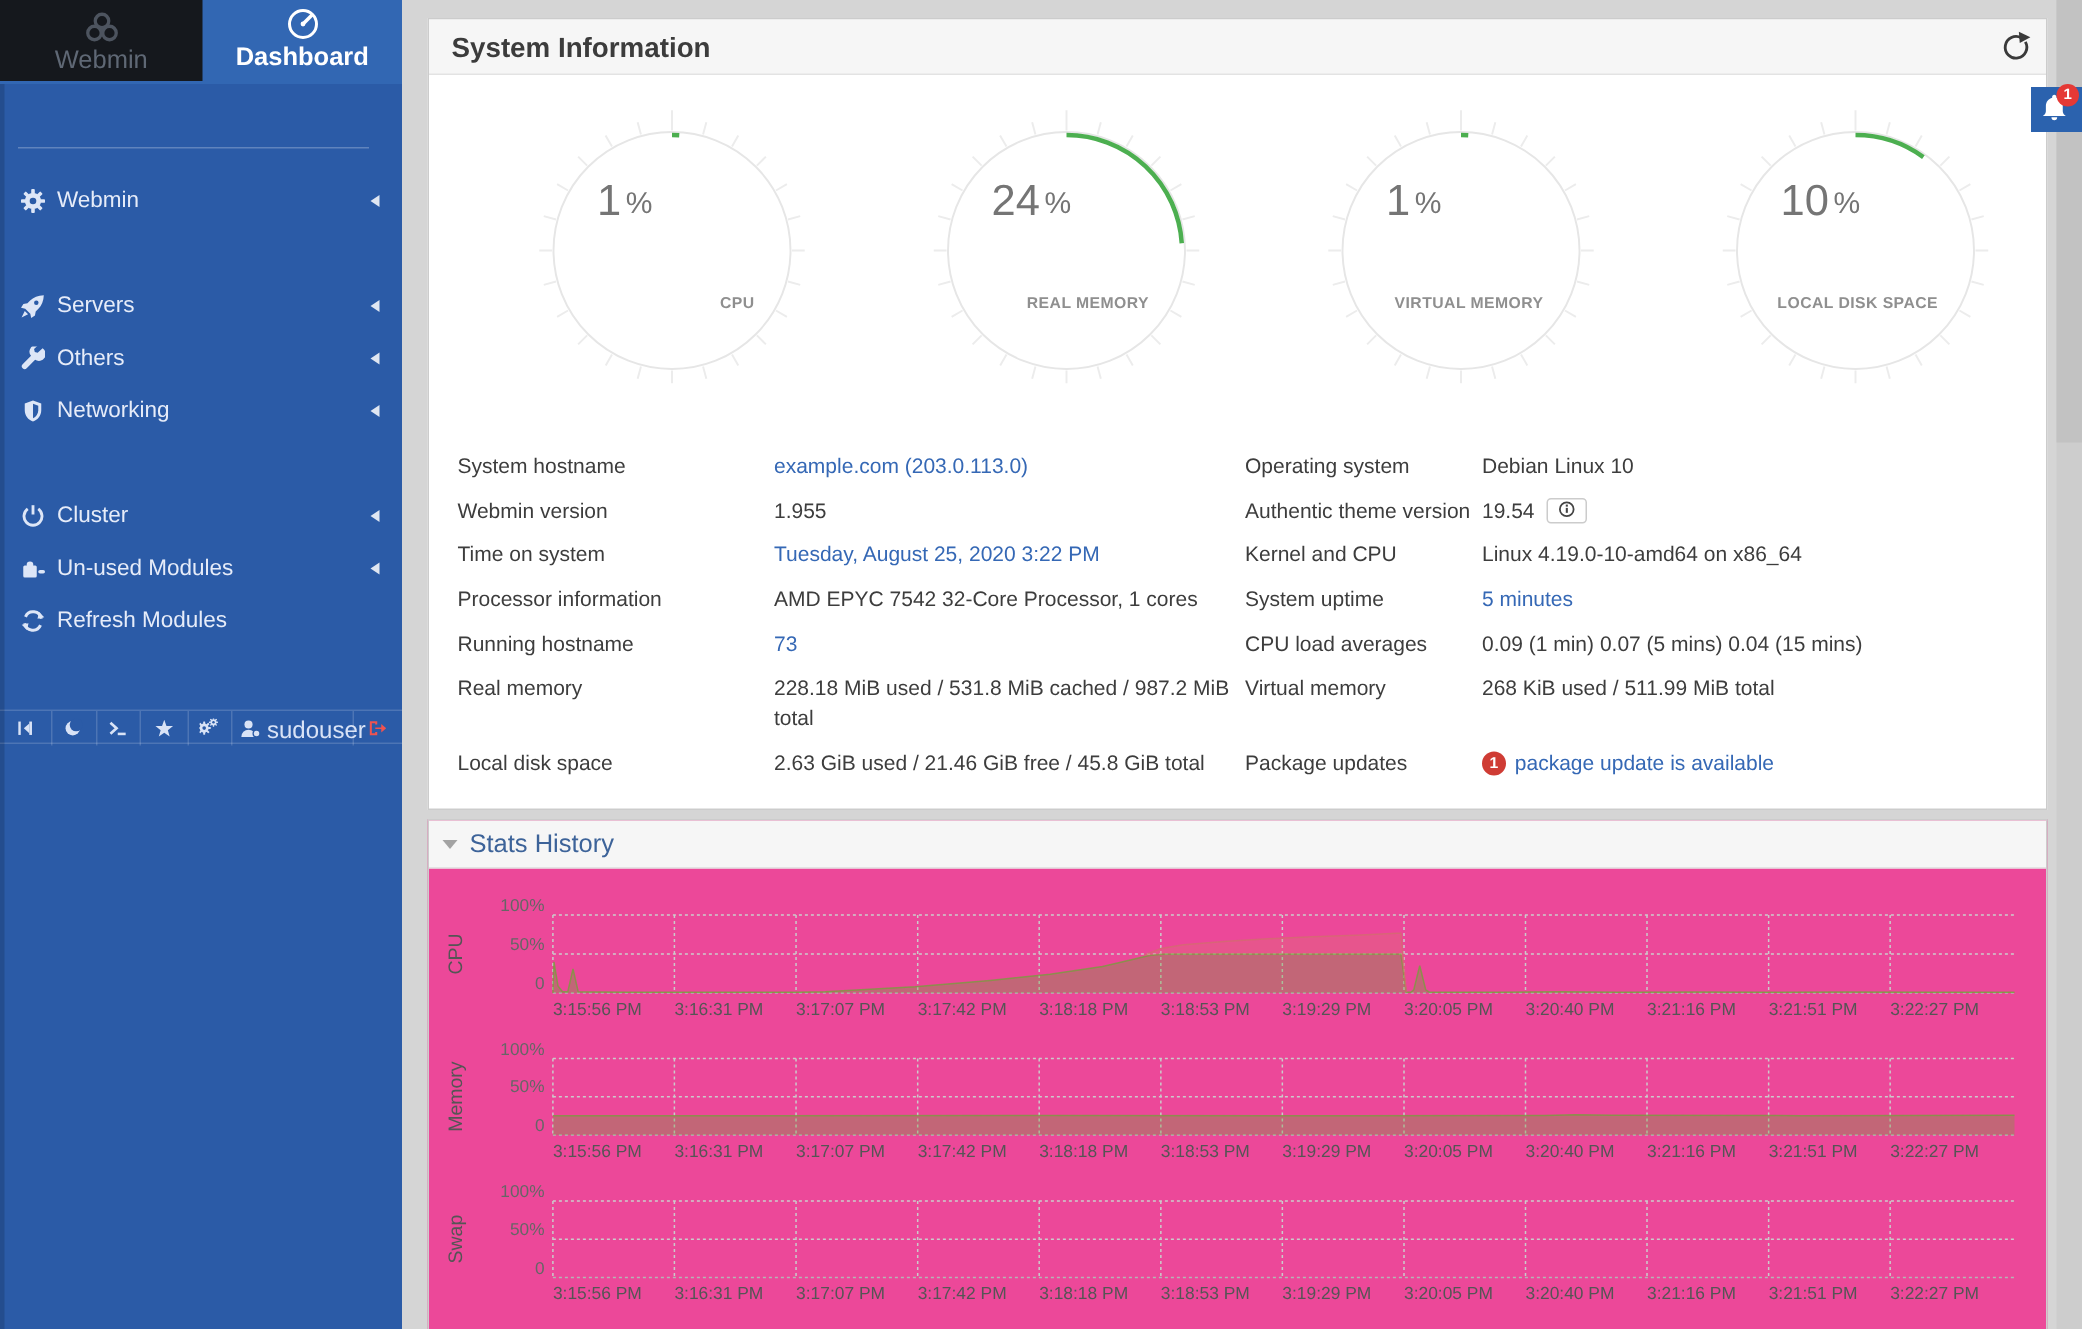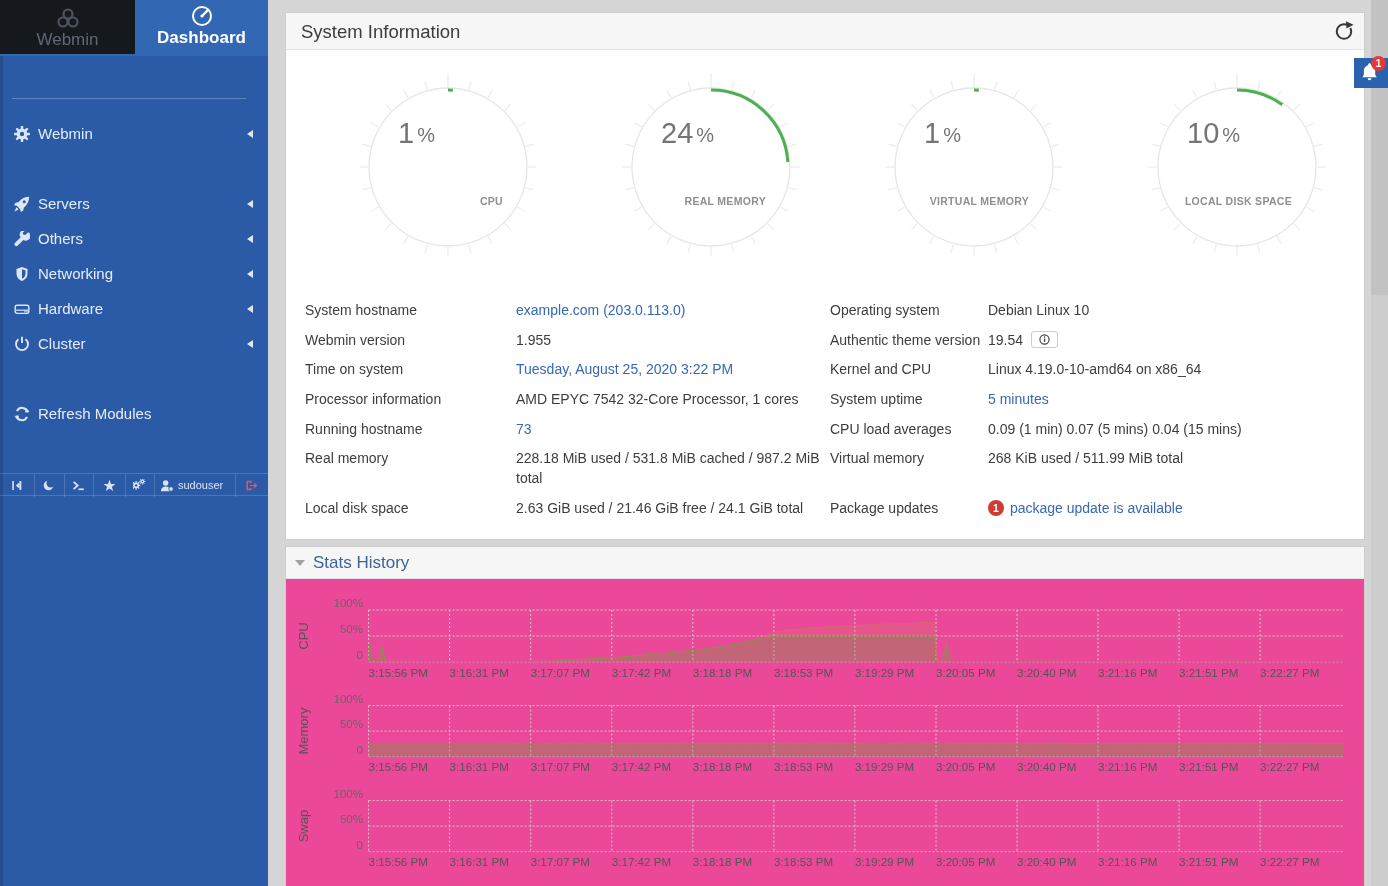--- a/index.html
+++ b/index.html
@@ -15,21 +15,21 @@
 #sline { position:absolute; left:12px; top:98px; width:234px; height:1px; background:rgba(255,255,255,0.25); }
 .mi { position:absolute; left:0; width:268px; height:35px; }
 .mic { position:absolute; left:14px; top:9px; }
 .mtx { position:absolute; left:38px; top:8px; font-size:15px; color:#e6ecf9; }
 .caret { position:absolute; right:15px; top:13px; width:0; height:0; border-top:4.5px solid transparent; border-bottom:4.5px solid transparent; border-right:6px solid rgba(255,255,255,0.85); }
 #tbar { position:absolute; left:0; top:473px; width:268px; height:23px; border-top:1px solid rgba(255,255,255,0.16); border-bottom:1px solid rgba(255,255,255,0.16); }
 .tbi { position:absolute; top:5px; }
 .tsep { position:absolute; top:0; width:1px; height:23px; background:rgba(255,255,255,0.16); }
 #p1 { position:absolute; left:285px; top:12px; width:1080px; height:528px; background:#fff; border:1px solid #ccc; }
 .phead { background:#f6f6f6; border-bottom:1px solid #e3e3e3; }
-#p1h { position:absolute; left:0; top:0; width:100%; height:37px; }
+#p1h { position:absolute; left:0; top:0; width:100%; height:37px;font-weight:bold; }
 #p1h span { position:absolute; left:15px; top:8px; font-size:18.5px; color:#3c3c3c; }
 #p2 { position:absolute; left:285px; top:546px; width:1080px; height:340px; background:#ec4899; border:1px solid #ccc; border-bottom:none; }
 #p2h { position:absolute; left:0; top:0; width:100%; height:32px; }
 #p2h .tri { position:absolute; left:9px; top:13px; width:0; height:0; border-left:5.5px solid transparent; border-right:5.5px solid transparent; border-top:6px solid #a3a3a3; }
 #p2h span { position:absolute; left:27px; top:6px; font-size:17px; color:#3d6399; }
 .lbl,.val { position:absolute; font-size:14px; color:#3d3d3d; line-height:19.5px; }
 .ibtn { display:inline-block; border:1px solid #ccc; border-radius:3px; background:#fff; font-size:11px; color:#444; padding:0px 7px; margin-left:4px; height:17px; line-height:16px; vertical-align:1px; }
 .pkg { display:inline-block; width:16px; height:16px; border-radius:50%; background:#cf3c34; color:#fff; font-size:10.5px; font-weight:bold; text-align:center; line-height:16px; vertical-align:1px; margin-right:2px; }
 #bell { position:absolute; left:1354px; top:58px; width:34px; height:30px; background:#2b62ae; }
 #scroll { position:absolute; left:1371px; top:0; width:17px; height:886px; background:#cdcdcd; }
@@ -95,36 +95,35 @@
       <span class="caret"></span>
     </div>
 <div class="mi" style="top:257.0px">
       <svg class="mic" width="16" height="16" viewBox="0 0 16 16">
         <path fill="#dde6f7" d="M8 1 2.5 3v4.5c0 3.6 2.3 6.4 5.5 7.5 3.2-1.1 5.5-3.9 5.5-7.5V3z M8 1 v14"></path>
         <path fill="#2b5ba7" d="M8 3.2v9.6c2.1-.9 3.5-2.9 3.5-5.3V4.5z"></path>
       </svg>
       <span class="mtx">Networking</span>
       <span class="caret"></span>
     </div>
-<div class="mi" style="top:292.0px">
-      <svg class="mic" width="16" height="16" viewBox="0 0 16 16">
-        <rect x="1.2" y="4.2" width="13.6" height="8.2" rx="1.8" fill="none" stroke="#dde6f7" stroke-width="1.4"></rect>
-        <line x1="2" y1="9.2" x2="14.2" y2="9.2" stroke="#dde6f7" stroke-width="1.2"></line>
-        <circle cx="10.9" cy="10.8" r="0.8" fill="#dde6f7"></circle>
-        <circle cx="12.9" cy="10.8" r="0.8" fill="#dde6f7"></circle>
-      </svg>
-      <span class="mtx">Hardware</span>
-      <span class="caret"></span>
-    </div>
 <div class="mi" style="top:327.0px">
       <svg class="mic" width="16" height="16" viewBox="0 0 16 16">
         <path d="M 4.5 3.3 A 6 6 0 1 0 11.5 3.3" fill="none" stroke="#dde6f7" stroke-width="1.9"></path>
         <line x1="8" y1="0.8" x2="8" y2="7" stroke="#dde6f7" stroke-width="1.9"></line>
       </svg>
       <span class="mtx">Cluster</span>
+      <span class="caret"></span>
+    </div>
+<div class="mi" style="top:362.0px">
+      <svg class="mic" width="16" height="16" viewBox="0 0 16 16">
+        <rect x="1.5" y="6" width="9" height="8" rx="1" fill="#dde6f7"></rect>
+        <circle cx="6" cy="5.5" r="2.2" fill="#dde6f7"></circle>
+        <rect x="11.5" y="9" width="4.5" height="2.4" rx="1.2" fill="#dde6f7"></rect>
+      </svg>
+      <span class="mtx">Un-used Modules</span>
       <span class="caret"></span>
     </div>
 <div class="mi" style="top:397.0px">
       <svg class="mic" width="16" height="16" viewBox="0 0 16 16">
         <path d="M 2.5 9.5 A 5.5 5.5 0 0 0 13 10.8" fill="none" stroke="#dde6f7" stroke-width="2"></path>
         <path d="M 13.5 6.5 A 5.5 5.5 0 0 0 3 5.2" fill="none" stroke="#dde6f7" stroke-width="2"></path>
         <path d="M 0.5 10.5 l 4.5 -1 l -1 4.5 z" fill="#dde6f7"></path>
         <path d="M 15.5 5.5 l -4.5 1 l 1 -4.5 z" fill="#dde6f7"></path>
       </svg>
       <span class="mtx">Refresh Modules</span>
@@ -170,21 +169,21 @@
           <rect x="-1.2" y="-8" width="2.4" height="3.4" rx="0.6" transform="rotate(315 8 8) translate(8 8)" fill="#d9e3f6"></rect>
           <circle cx="8" cy="8" r="5.4" fill="#d9e3f6"></circle>
           <circle cx="8" cy="8" r="2.2" fill="#2b5ba7"></circle>
         </g>
       </svg>
       <svg class="tbi" style="left:160px" width="14" height="14" viewBox="0 0 16 16">
         <circle cx="6.5" cy="4.6" r="3.1" fill="#d9e3f6"></circle>
         <path d="M 1 14 a 5.5 5.5 0 0 1 11 0 z" fill="#d9e3f6"></path>
         <circle cx="12.6" cy="11.4" r="2.6" fill="#d9e3f6" stroke="#2b5ba7" stroke-width="1"></circle>
       </svg>
-      <span style="position:absolute;left:178px;top:4.5px;font-size:11px;color:#d9e3f6">sudouser</span>
+      <span style="position:absolute;left:178px;top:4.5px;font-size:16px;color:#d9e3f6">sudouser</span>
       <svg class="tbi" style="left:245px" width="13" height="13" viewBox="0 0 17 16">
         <path d="M 8.5 1.8 h -6.5 v 12.4 h 6.5 v -3 h -1.8 v 1.2 h -2.9 v -8.8 h 2.9 v 1.2 h 1.8 z" fill="#ef5350"></path>
         <path d="M 6.8 8 h 5.2 v -3 l 4.3 3.75 l -4.3 3.75 v -3 h -5.2 z" fill="#ef5350" transform="translate(0 -0.75)"></path>
       </svg>
       <div class="tsep" style="left:34px"></div>
       <div class="tsep" style="left:64px"></div>
       <div class="tsep" style="left:93px"></div>
       <div class="tsep" style="left:125px"></div>
       <div class="tsep" style="left:154px"></div>
       <div class="tsep" style="left:235px"></div>
@@ -320,21 +319,21 @@
 <div class="val" style="left:516px;top:330.5px">1.955</div>
 <div class="lbl" style="left:305px;top:360px">Time on system</div>
 <div class="val" style="left:516px;top:360px"><a>Tuesday, August 25, 2020 3:22 PM</a></div>
 <div class="lbl" style="left:305px;top:390px">Processor information</div>
 <div class="val" style="left:516px;top:390px">AMD EPYC 7542 32-Core Processor, 1 cores</div>
 <div class="lbl" style="left:305px;top:419.5px">Running hostname</div>
 <div class="val" style="left:516px;top:419.5px"><a>73</a></div>
 <div class="lbl" style="left:305px;top:449px">Real memory</div>
 <div class="val" style="left:516px;top:449px">228.18 MiB used / 531.8 MiB cached / 987.2 MiB<br>total</div>
 <div class="lbl" style="left:305px;top:498.5px">Local disk space</div>
-<div class="val" style="left:516px;top:498.5px">2.63 GiB used / 21.46 GiB free / 24.1 GiB total</div>
+<div class="val" style="left:516px;top:498.5px">2.63 GiB used / 21.46 GiB free / 45.8 GiB total</div>
 <div class="lbl" style="left:830px;top:301px">Operating system</div>
 <div class="val" style="left:988px;top:301px">Debian Linux 10</div>
 <div class="lbl" style="left:830px;top:330.5px">Authentic theme version</div>
 <div class="val" style="left:988px;top:330.5px">19.54 <span class="ibtn"><svg width="11" height="11" viewBox="0 0 12 12" style="vertical-align:-1.5px">
         <circle cx="6" cy="6" r="5" fill="none" stroke="#444" stroke-width="1.3"></circle>
         <rect x="5.3" y="5" width="1.5" height="3.6" fill="#444"></rect>
         <rect x="5.3" y="2.6" width="1.5" height="1.5" fill="#444"></rect>
       </svg></span></div>
 <div class="lbl" style="left:830px;top:360px">Kernel and CPU</div>
 <div class="val" style="left:988px;top:360px">Linux 4.19.0-10-amd64 on x86_64</div>

